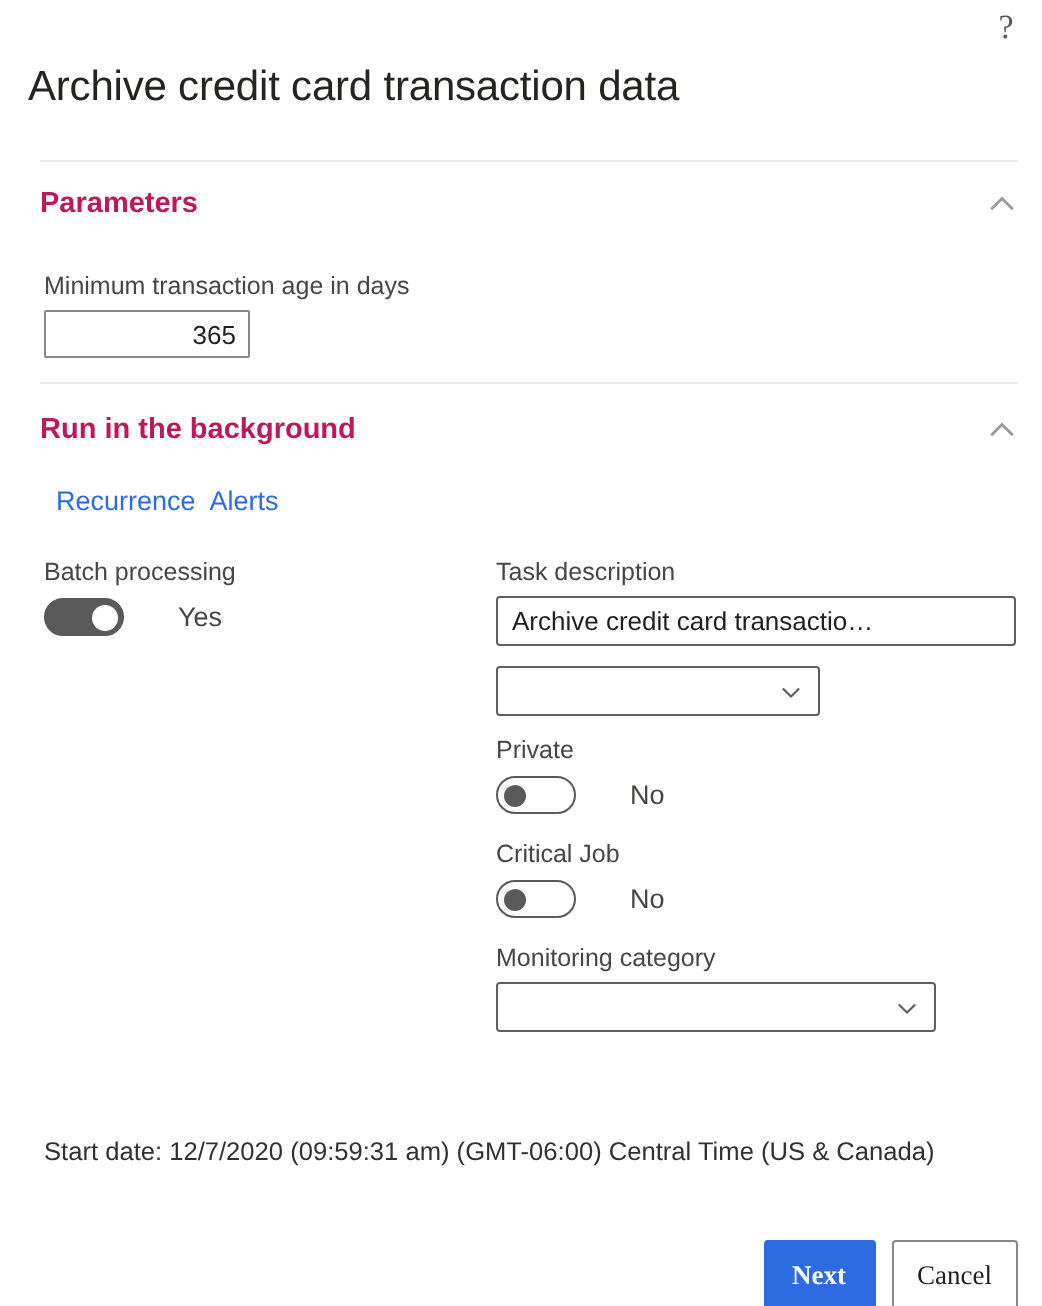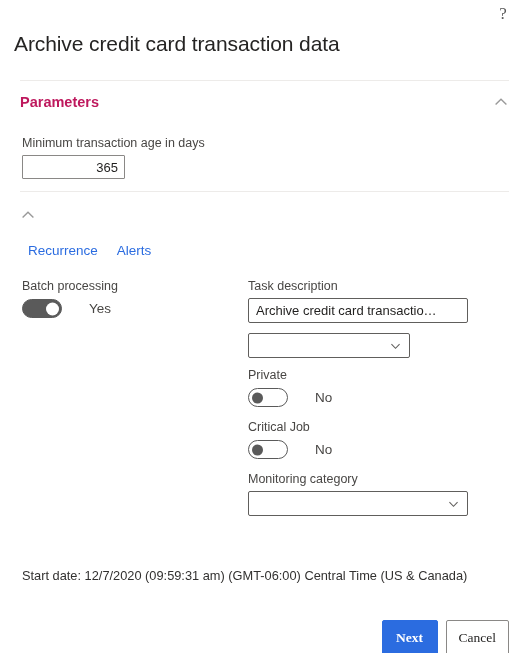--- a/index.html
+++ b/index.html
@@ -106,21 +106,21 @@
     padding: 0 6px;
     outline: none;
   }
 
   
   .tab-links {
     position: absolute;
     top: 243px;
     left: 28px;
     display: flex;
-    gap: 19px;
+    gap: 7px;
     text-align: right;
   }
   .tab-link {
     font-size: 13.5px;
     color: #2b6ce0;
     cursor: pointer;
     text-decoration: none;
   }
 
   
@@ -184,21 +184,21 @@
   }
   .toggle-text {
     margin-left: 27px;
     font-size: 13.5px;
     color: #484644;
   }
 
   
   .text-input {
     margin-top: 5px;
-    width: 220px;
+    width: 260px;
     height: 25px;
     box-sizing: border-box;
     border: 1px solid #605e5c;
     border-radius: 2px;
     background: #fff;
     font-family: "Liberation Sans", sans-serif;
     font-size: 13px;
     color: #201f1e;
     padding: 0 7px;
     outline: none;
@@ -295,20 +295,21 @@
 </div>
 
 <div class="param-block">
   <div class="field-label">Minimum transaction age in days</div>
   <input class="num-input" type="text" value="365" style="">
 </div>
 
 <div class="divider d2"></div>
 
 <div class="section-head s2">
+  <span class="section-title">Run in the background</span>
   <span>
     <svg class="chevron" viewBox="0 0 16 16" aria-hidden="true">
       <path d="M2.6 10.6 L8 5.2 L13.4 10.6" fill="none" stroke="#9a9a9a" stroke-width="1.4"></path>
     </svg>
   </span>
 </div>
 
 <div class="tab-links">
   <span class="tab-link">Recurrence</span>
   <span class="tab-link">Alerts</span>

